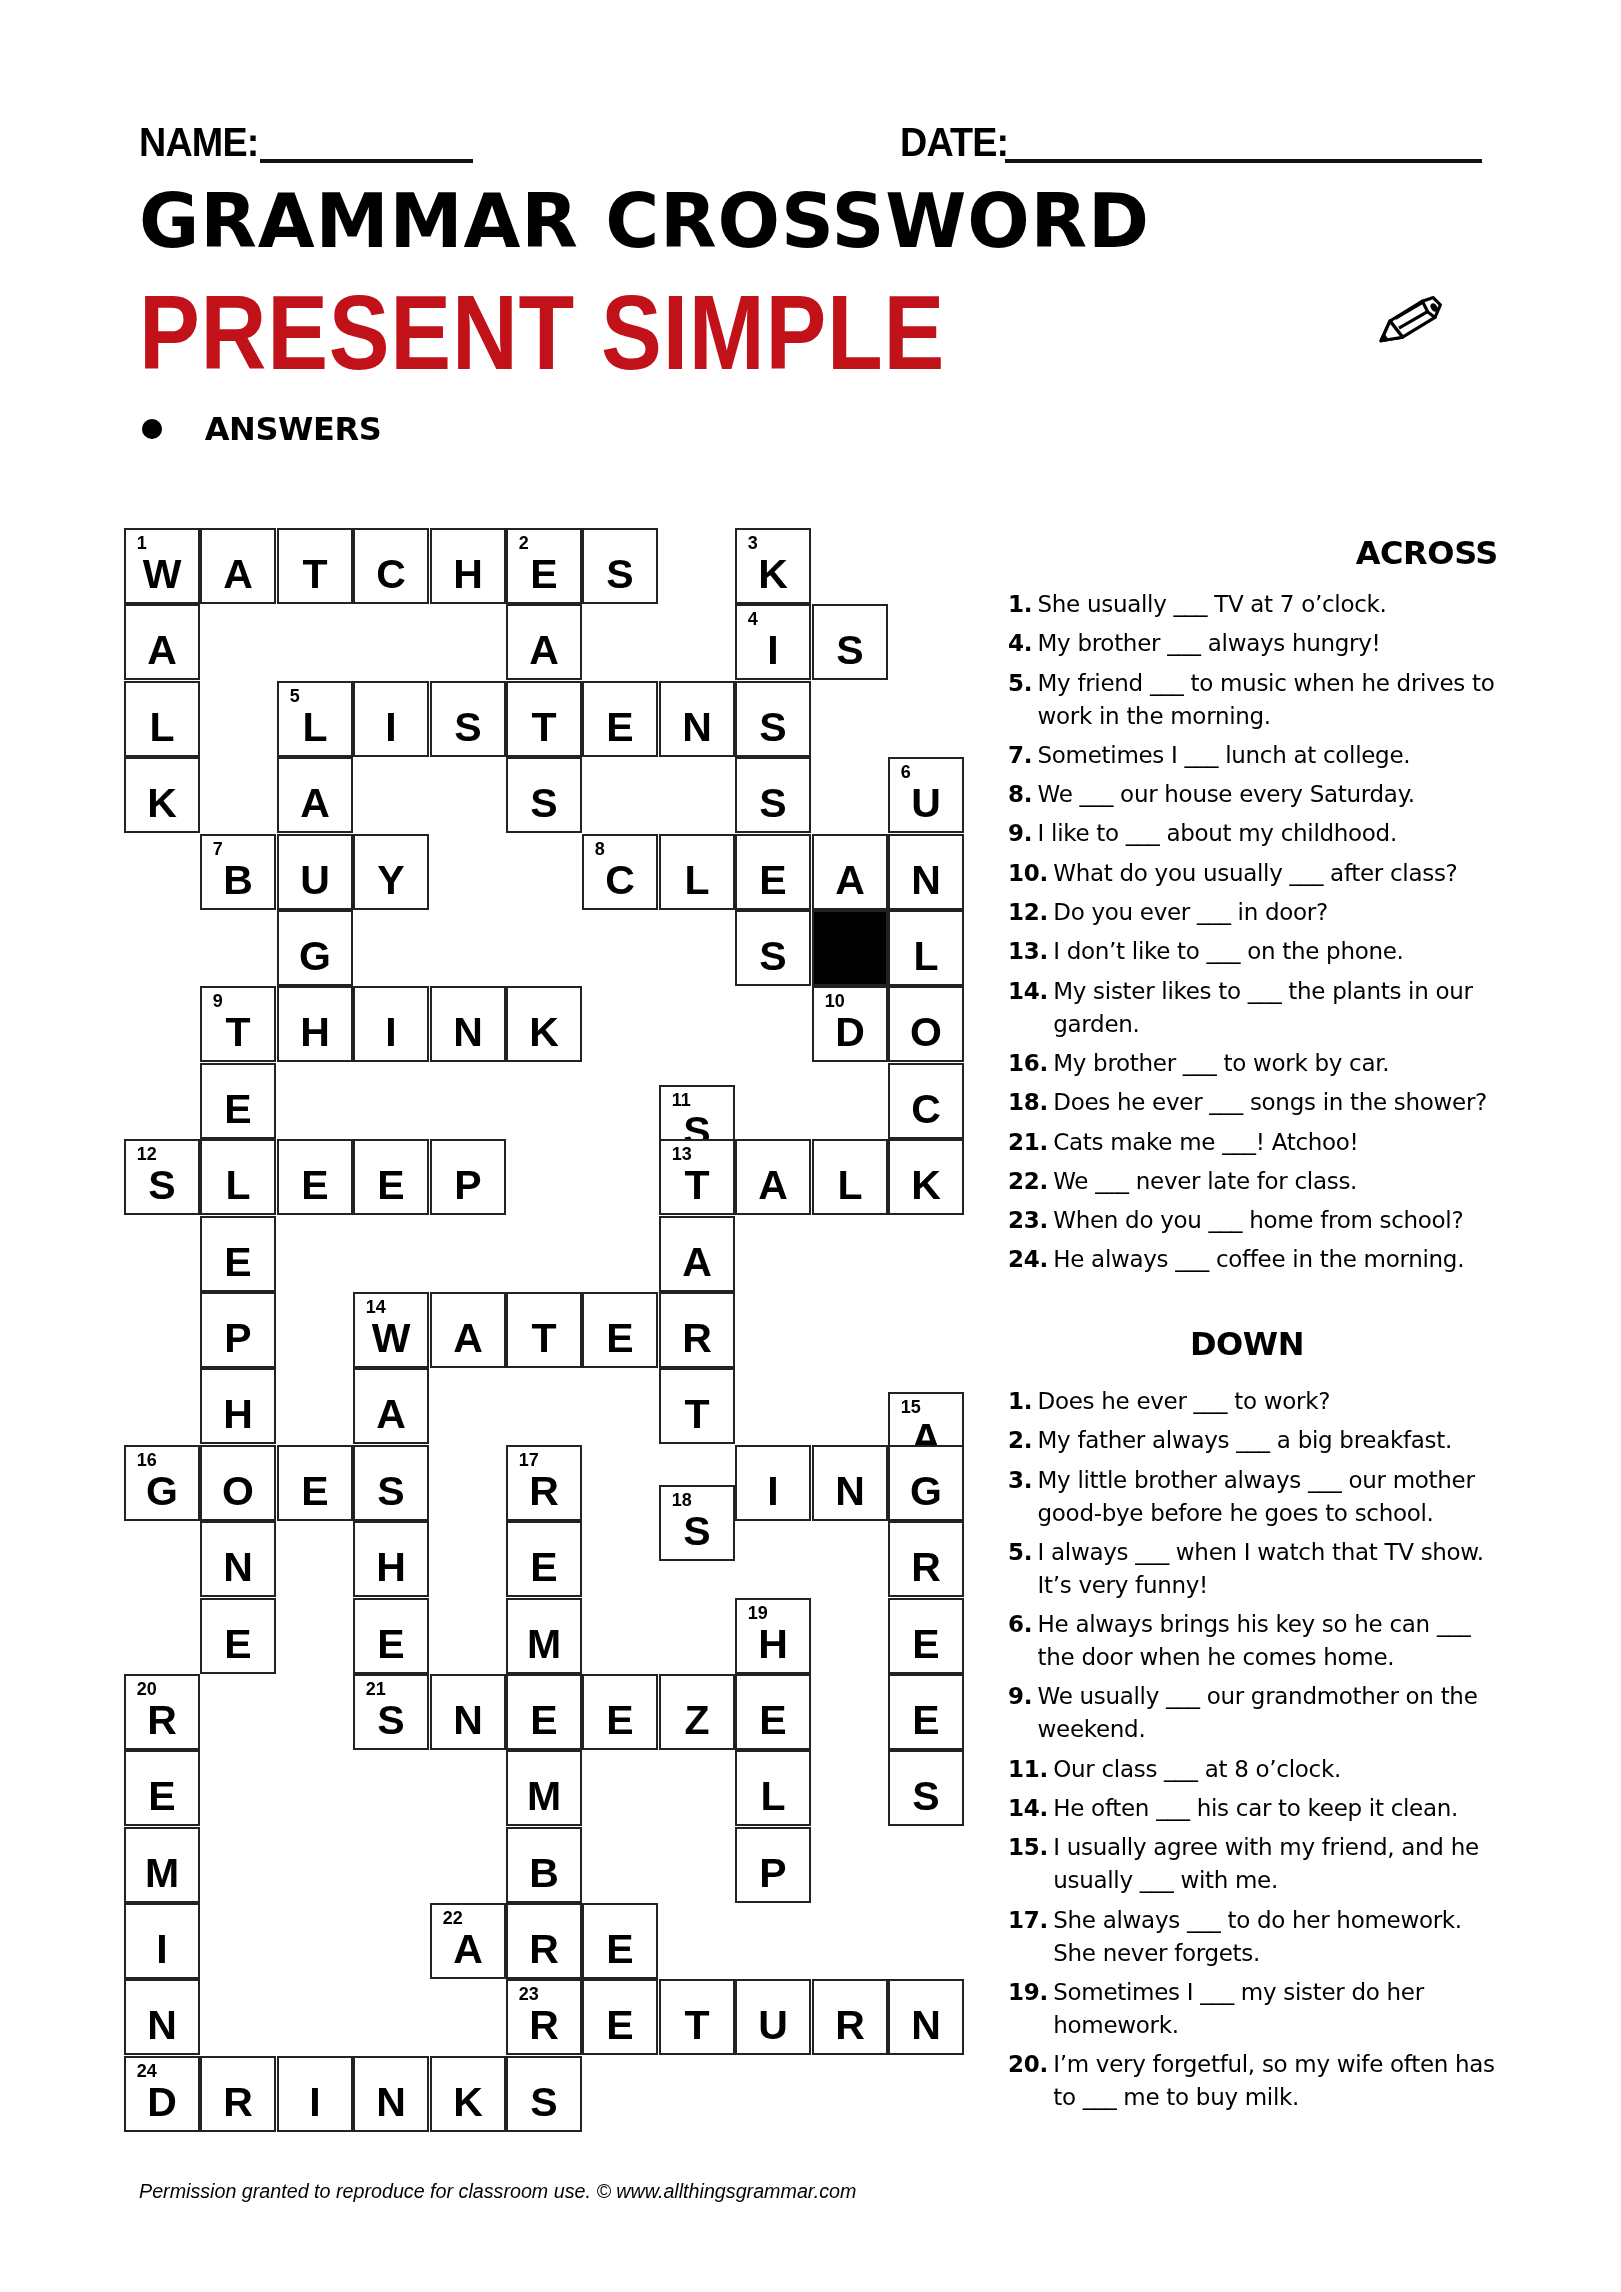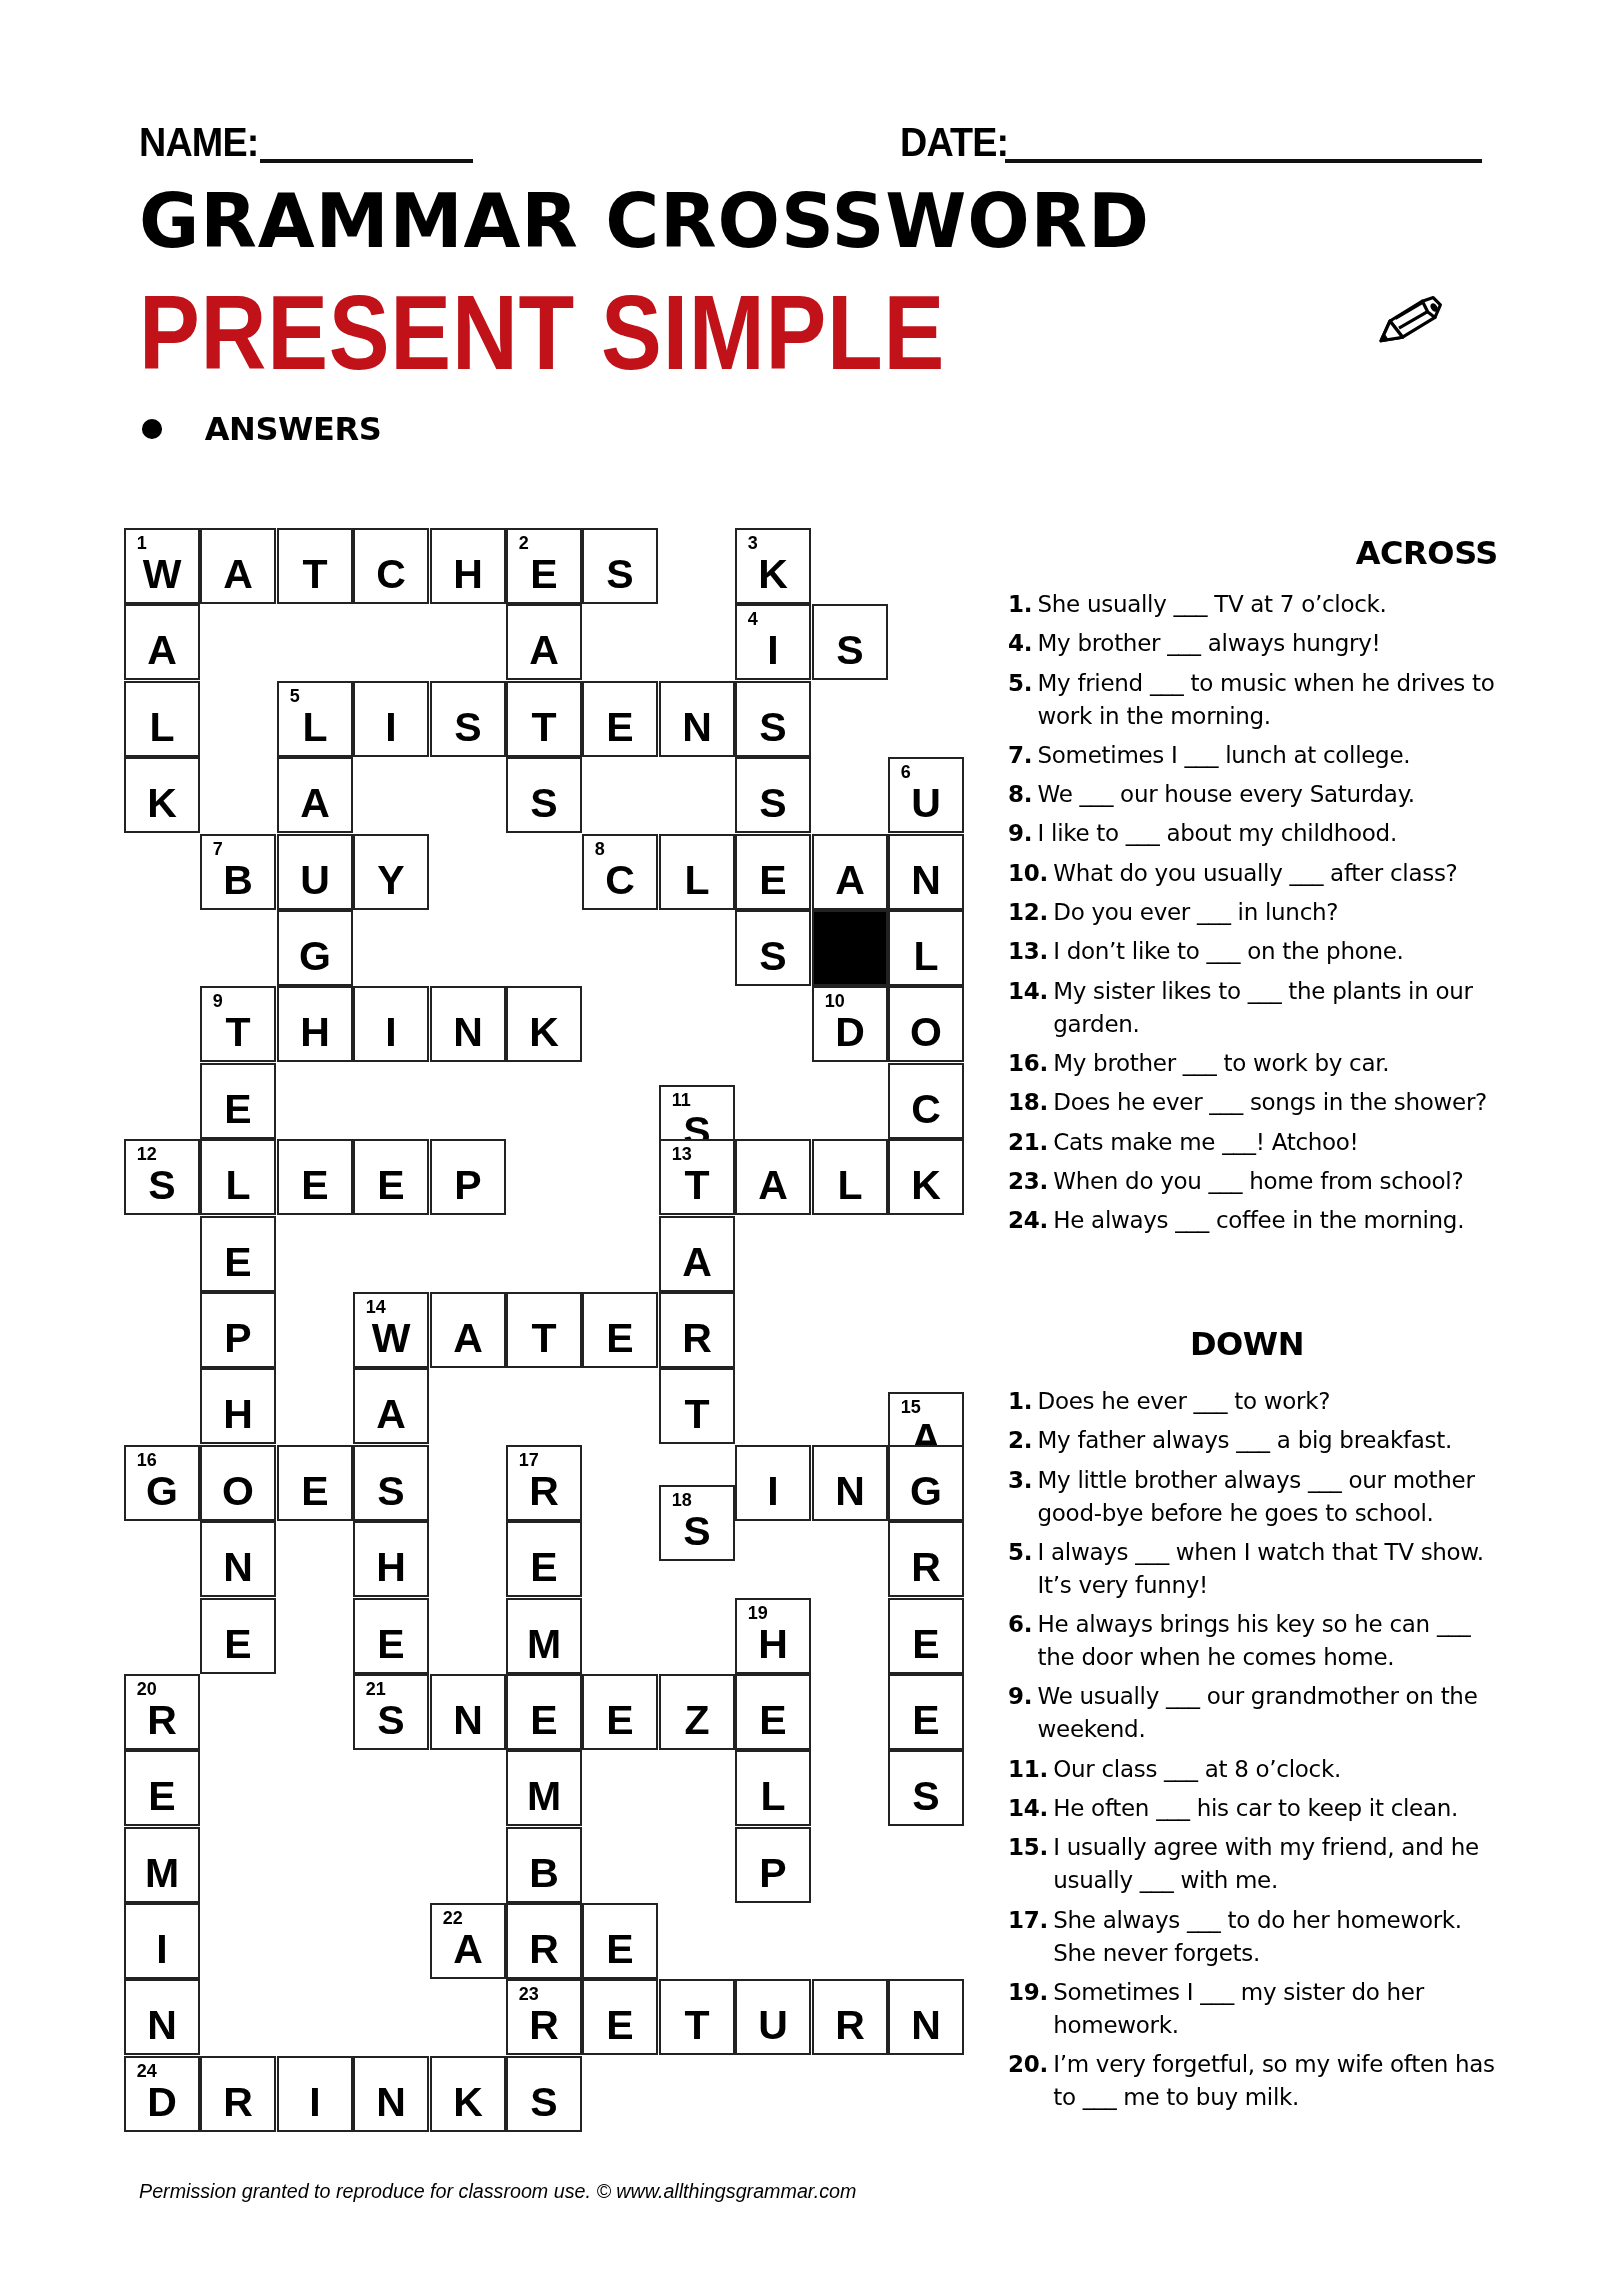--- a/index.html
+++ b/index.html
@@ -500,21 +500,21 @@
     <div class="clue">
       <span class="cn">9.</span>
       <span class="ct">I like to ___ about my childhood.</span>
     </div>
     <div class="clue">
       <span class="cn">10.</span>
       <span class="ct">What do you usually ___ after class?</span>
     </div>
     <div class="clue">
       <span class="cn">12.</span>
-      <span class="ct">Do you ever ___ in lunch?</span>
+      <span class="ct">Do you ever ___ in door?</span>
     </div>
     <div class="clue">
       <span class="cn">13.</span>
       <span class="ct">I don’t like to ___ on the phone.</span>
     </div>
     <div class="clue">
       <span class="cn">14.</span>
       <span class="ct">My sister likes to ___ the plants in our garden.</span>
     </div>
     <div class="clue">
@@ -523,20 +523,24 @@
     </div>
     <div class="clue">
       <span class="cn">18.</span>
       <span class="ct">Does he ever ___ songs in the shower?</span>
     </div>
     <div class="clue">
       <span class="cn">21.</span>
       <span class="ct">Cats make me ___!  Atchoo!</span>
     </div>
     <div class="clue">
+      <span class="cn">22.</span>
+      <span class="ct">We ___ never late for class.</span>
+    </div>
+    <div class="clue">
       <span class="cn">23.</span>
       <span class="ct">When do you ___ home from school?</span>
     </div>
     <div class="clue">
       <span class="cn">24.</span>
       <span class="ct">He always ___ coffee in the morning.</span>
     </div>
   </div>
 
 <div class="abs clue-head" style="left:996px; top:1325px;">DOWN</div>

